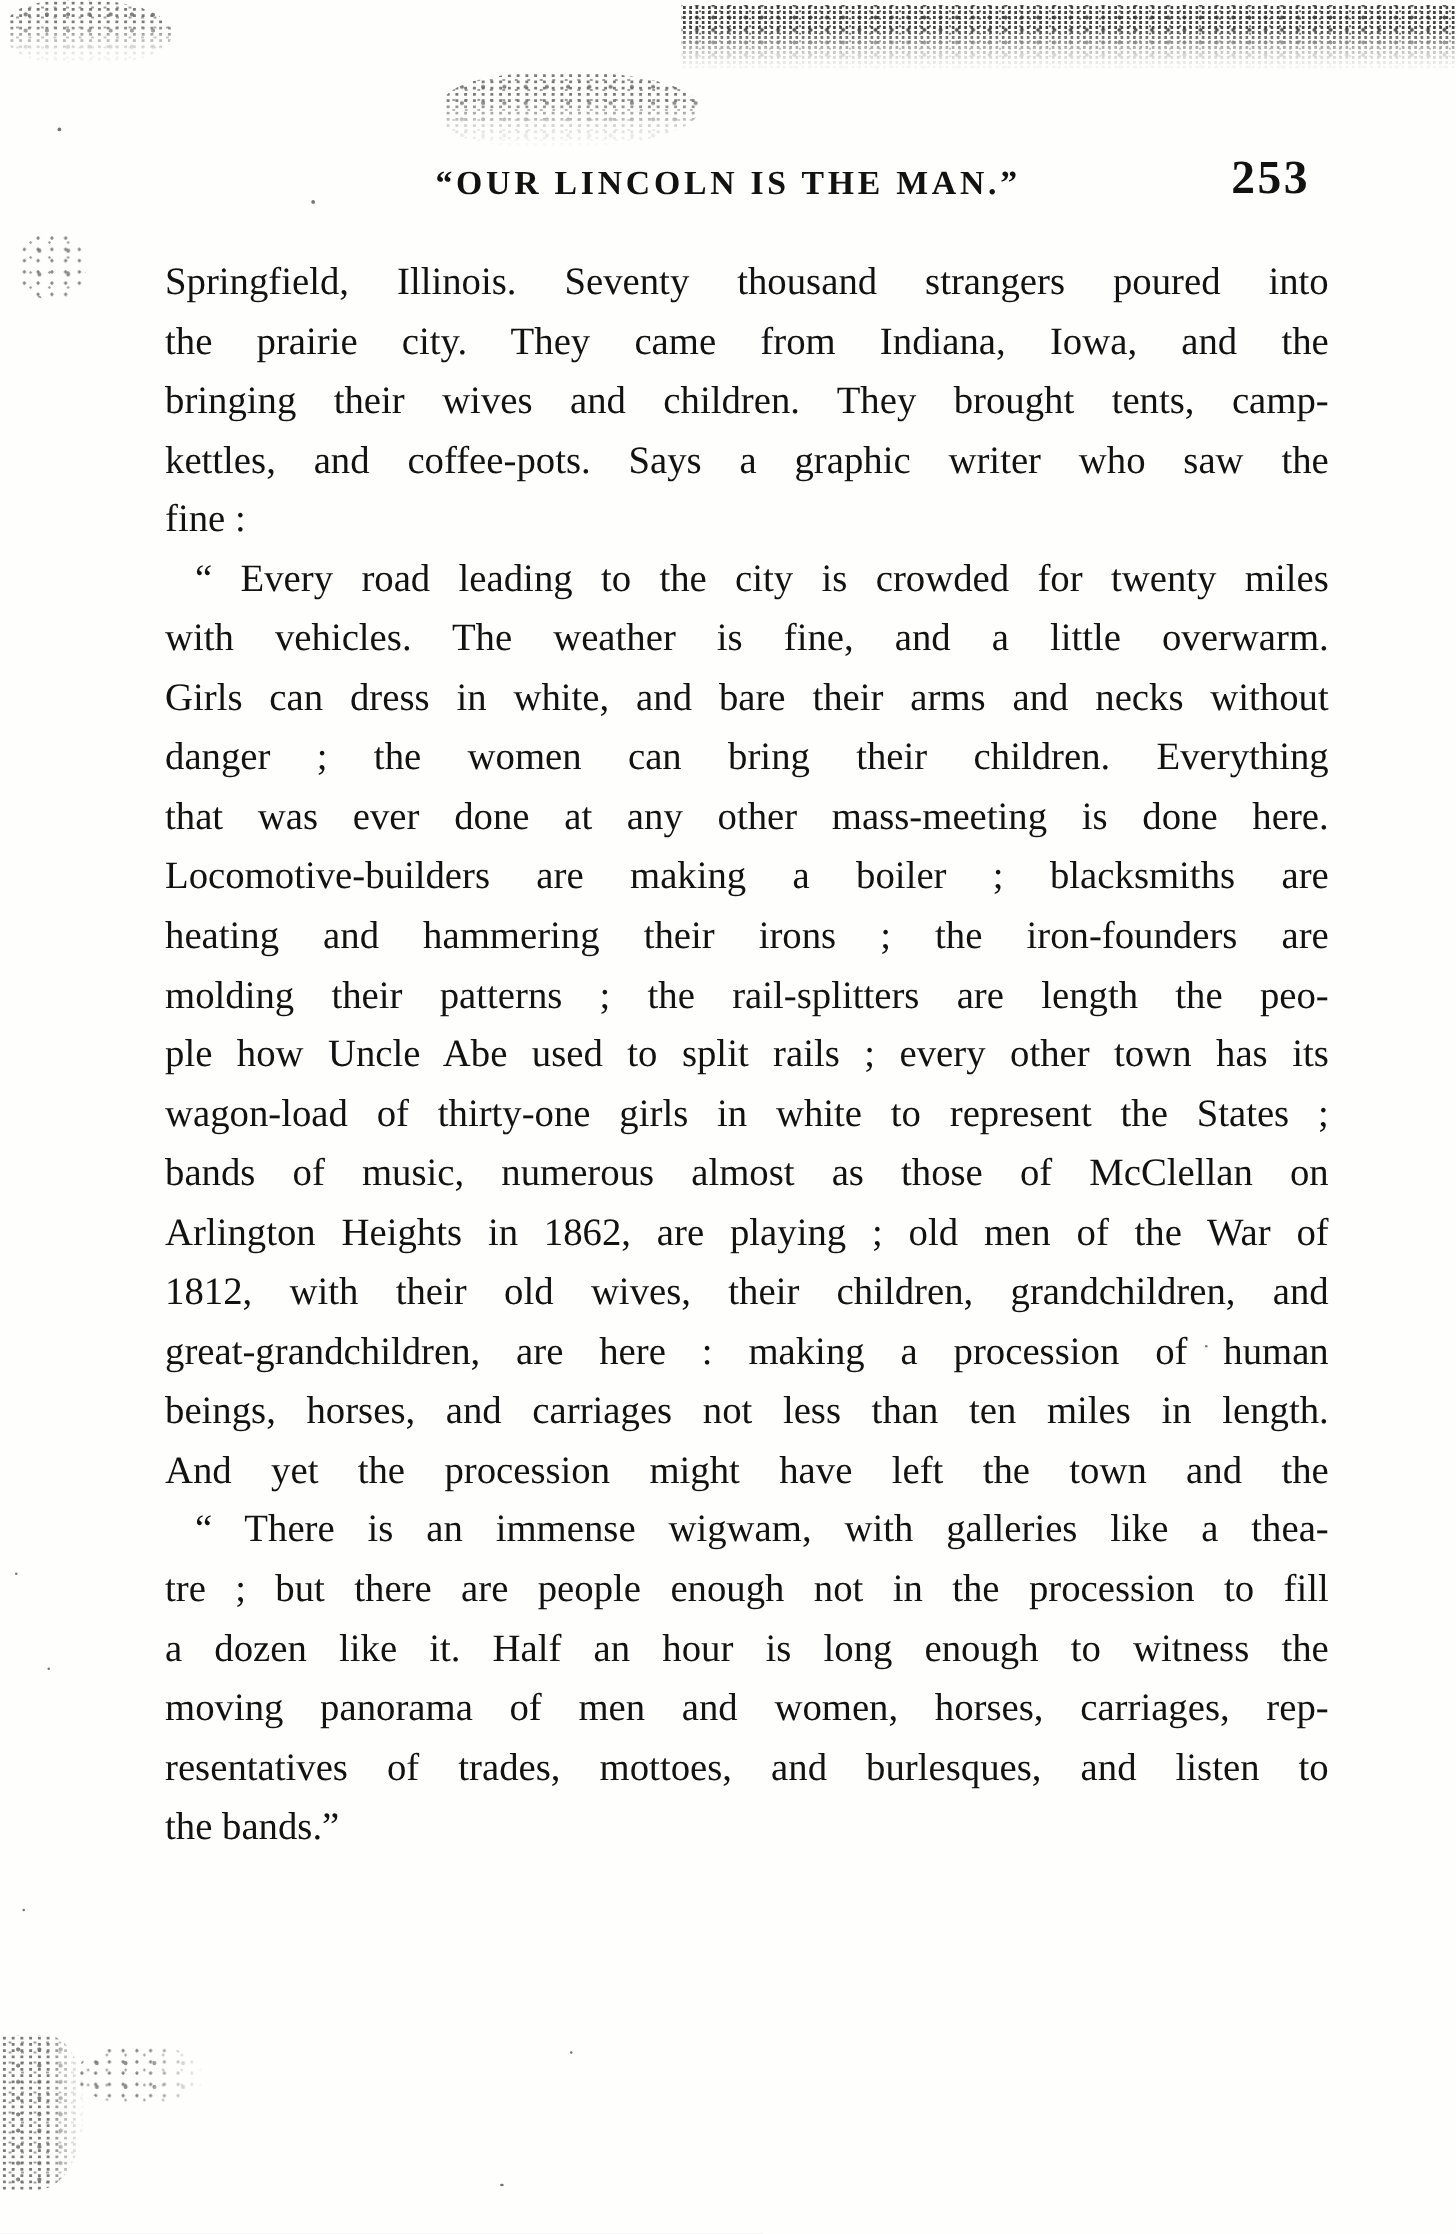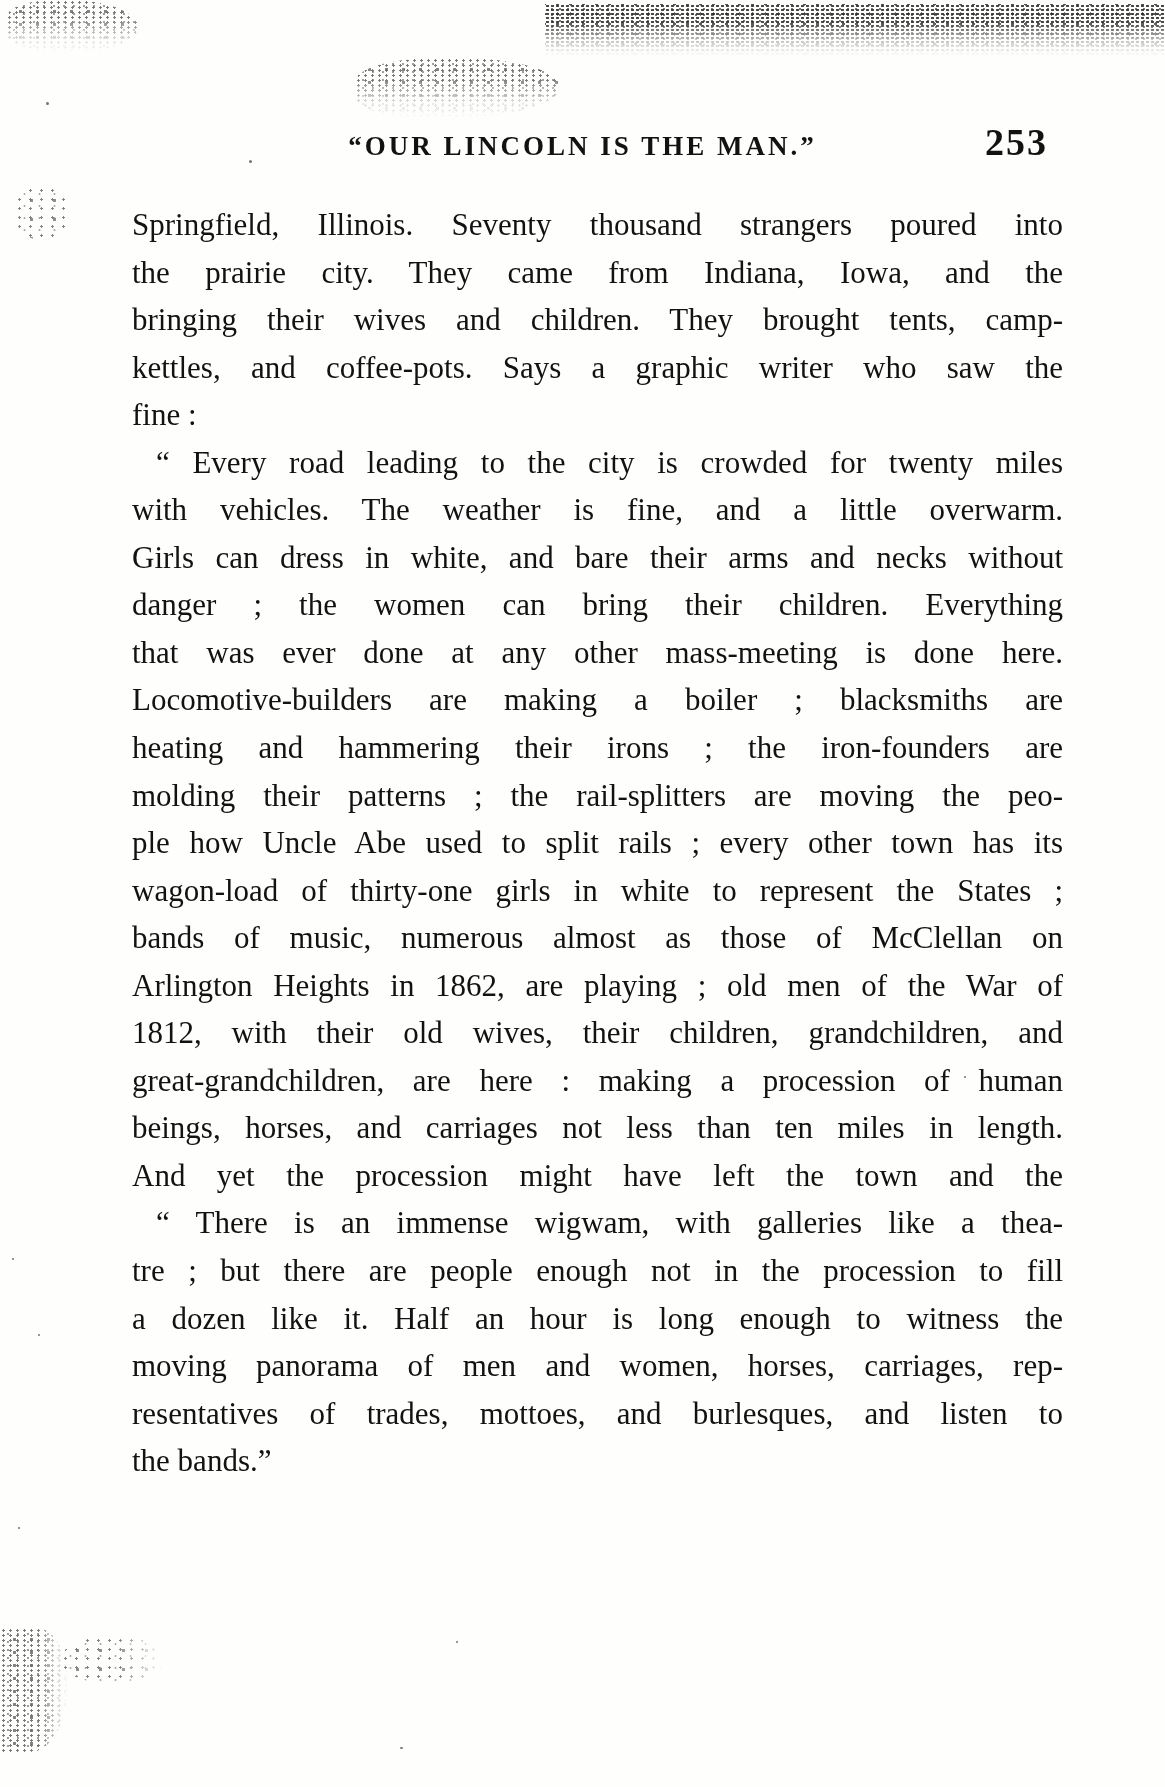--- a/index.html
+++ b/index.html
@@ -121,21 +121,21 @@
         <div class="line para-end">fine :</div>
       </div>
       <div>
         <div class="line indent">“ Every road leading to the city is crowded for twenty miles</div>
         <div class="line">with vehicles. The weather is fine, and a little overwarm.</div>
         <div class="line">Girls can dress in white, and bare their arms and necks without</div>
         <div class="line">danger ; the women can bring their children. Everything</div>
         <div class="line">that was ever done at any other mass-meeting is done here.</div>
         <div class="line">Locomotive-builders are making a boiler ; blacksmiths are</div>
         <div class="line">heating and hammering their irons ; the iron-founders are</div>
-        <div class="line">molding their patterns ; the rail-splitters are moving the peo-</div>
+        <div class="line">molding their patterns ; the rail-splitters are length the peo-</div>
         <div class="line">ple how Uncle Abe used to split rails ; every other town has its</div>
         <div class="line">wagon-load of thirty-one girls in white to represent the States ;</div>
         <div class="line">bands of music, numerous almost as those of McClellan on</div>
         <div class="line">Arlington Heights in 1862, are playing ; old men of the War of</div>
         <div class="line">1812, with their old wives, their children, grandchildren, and</div>
         <div class="line">great-grandchildren, are here : making a procession of human</div>
         <div class="line">beings, horses, and carriages not less than ten miles in length.</div>
         <div class="line">And yet the procession might have left the town and the</div>
       </div>
       <div>

